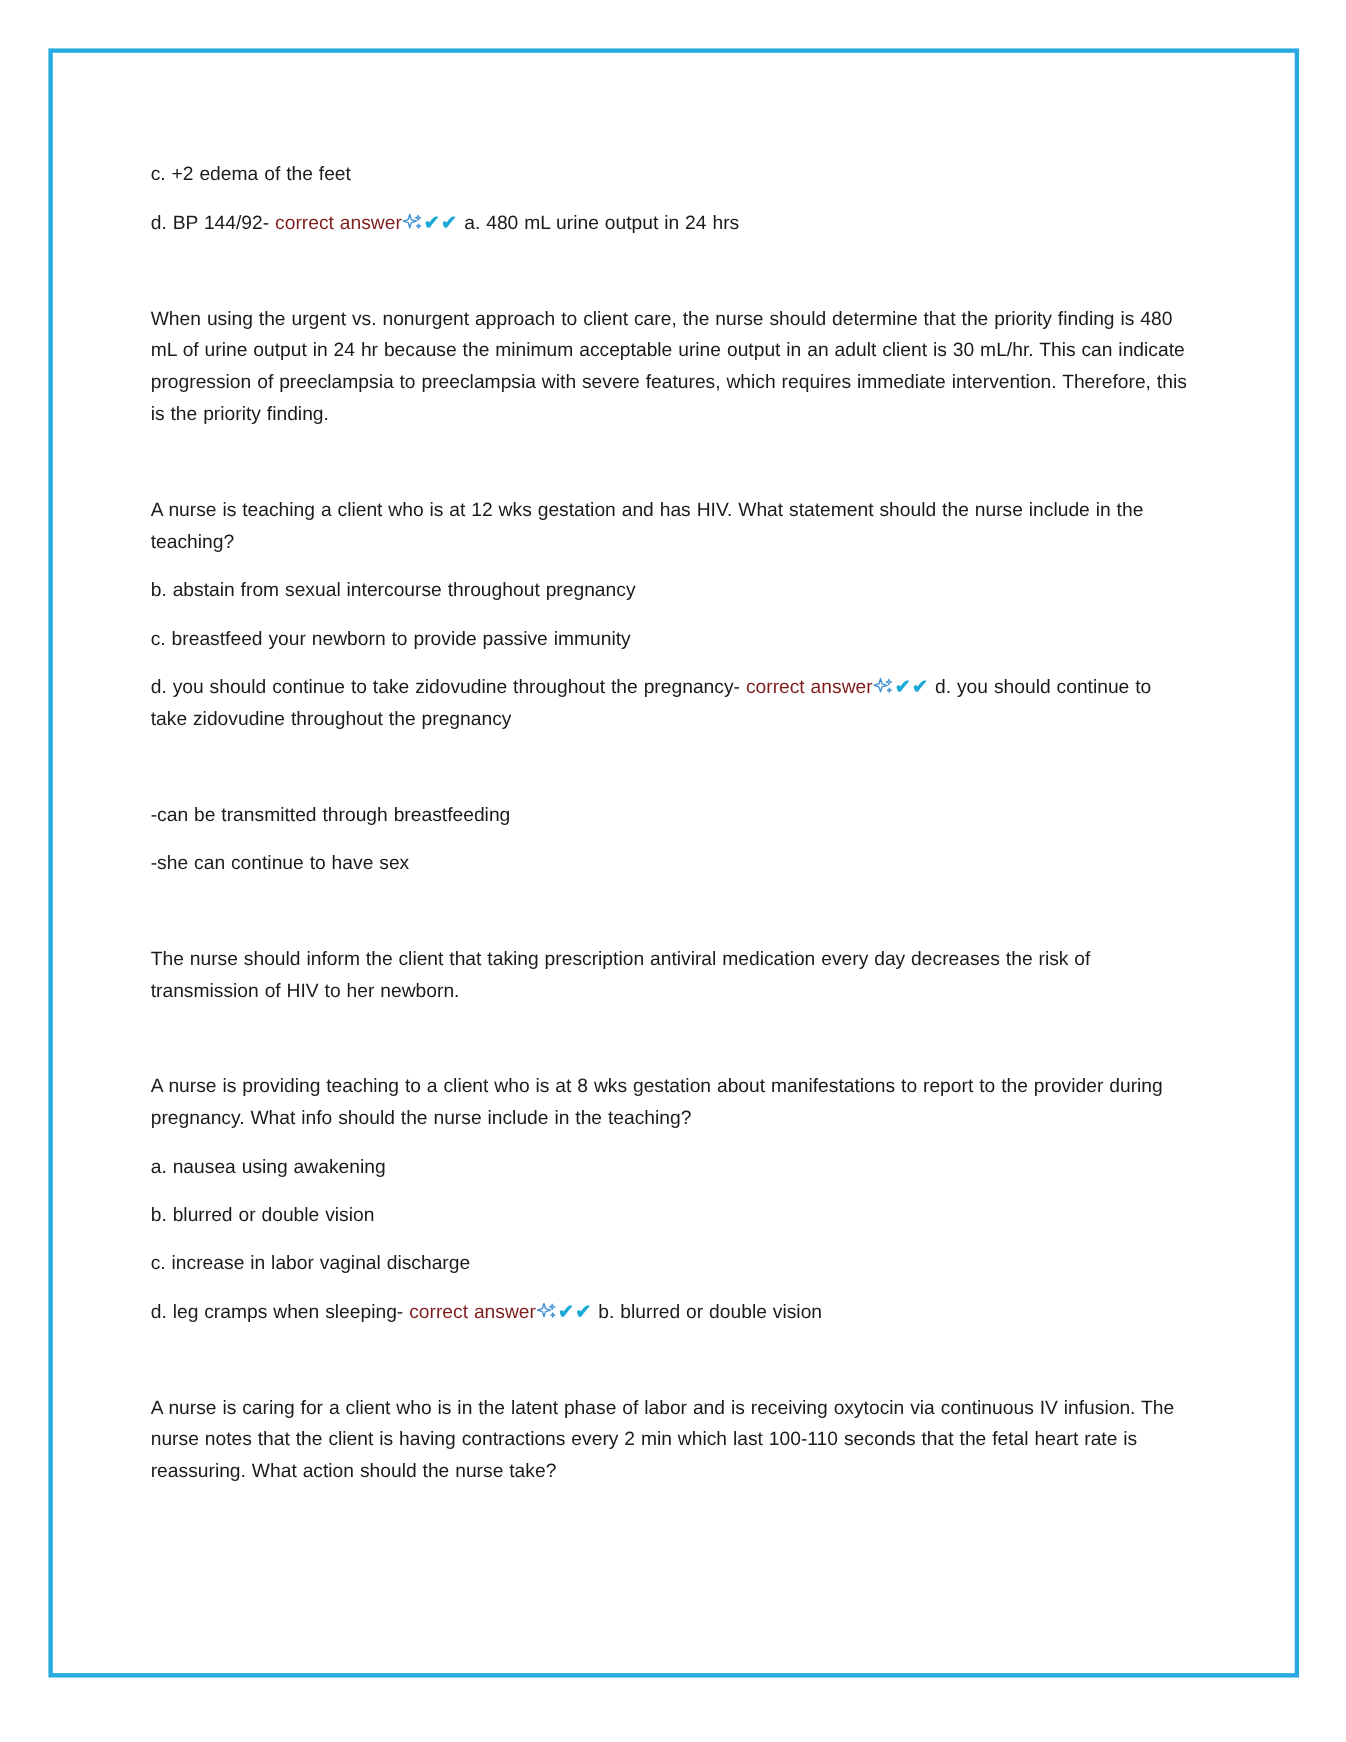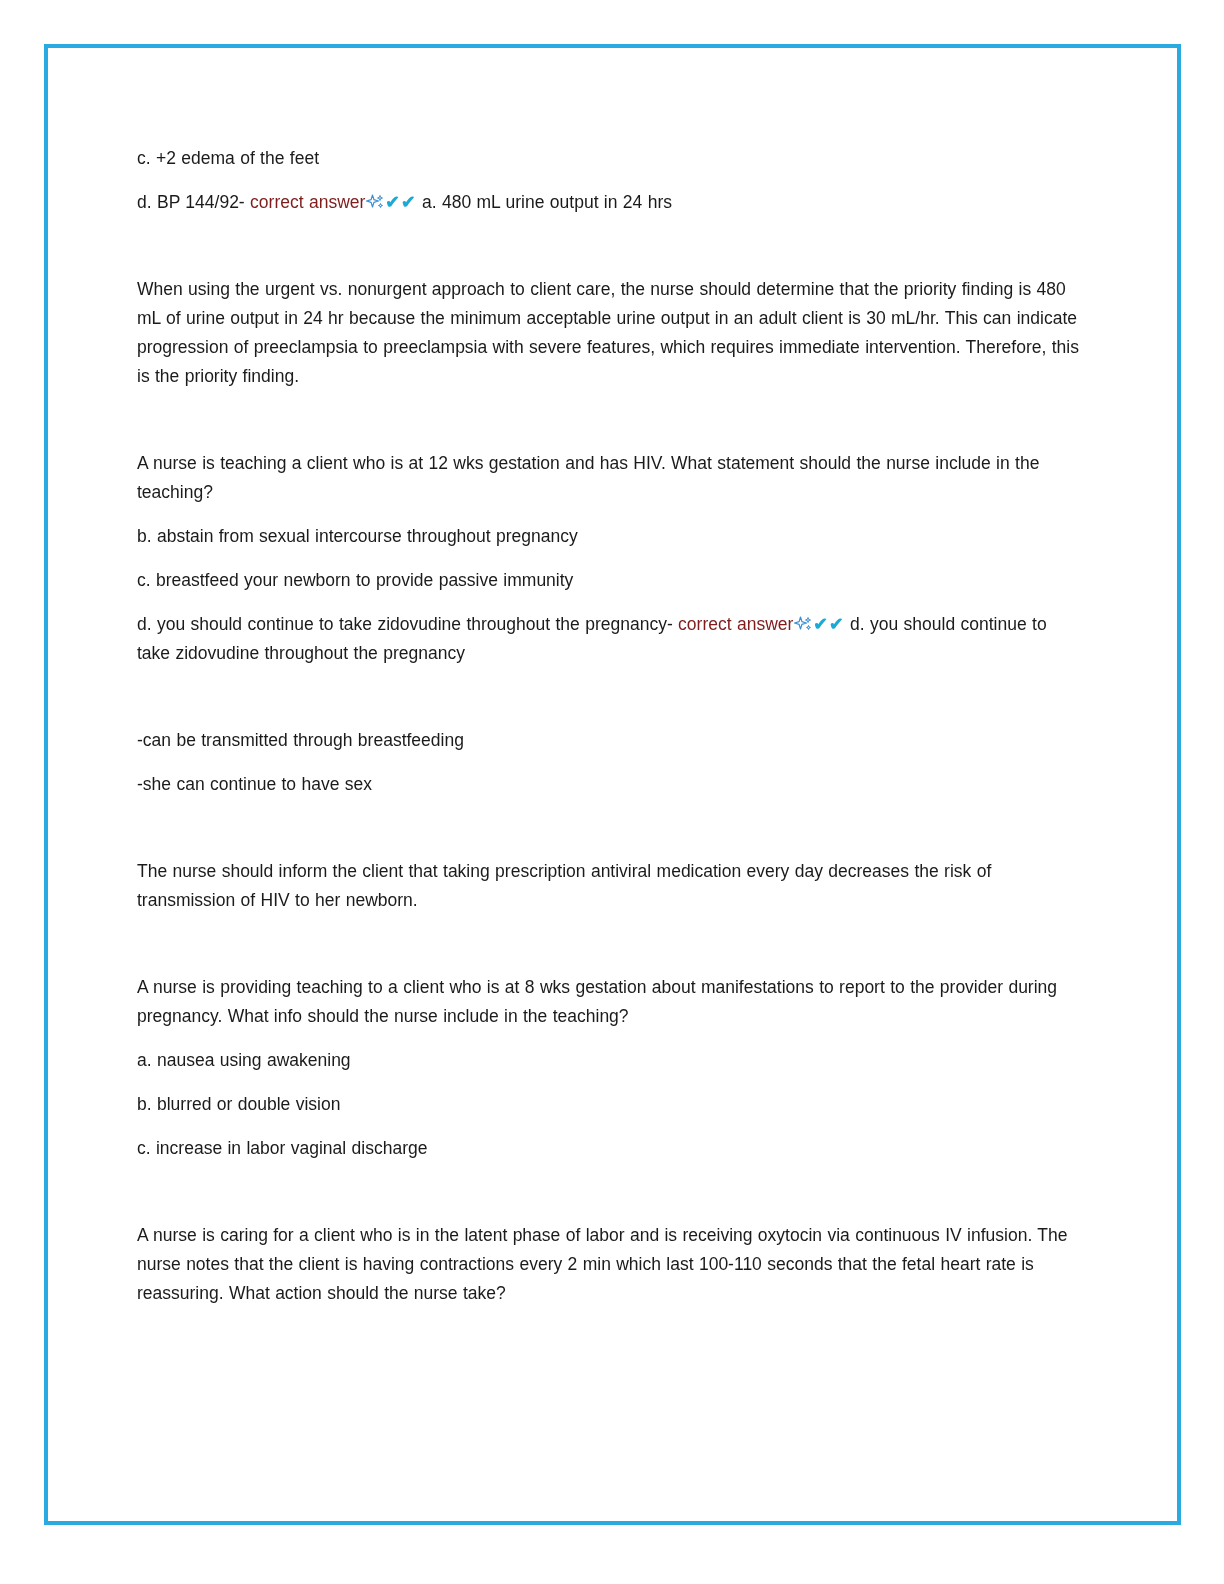--- a/index.html
+++ b/index.html
@@ -17,22 +17,21 @@
     position: absolute;
     left: 44px;
     top: 44px;
     width: 1129px;
     height: 1473px;
     border: 4px solid #29ABE2;
     background: #ffffff;
     box-sizing: content-box;
   }
   .page-content {
-    padding: 96px 92px 40px 45px;
-    margin-left: 44px;
+    padding: 96px 92px 40px 89px;
   }
   p.block {
     margin: 0 0 15px 0;
     font-size: 17.5px;
     line-height: 29px;
     color: #1b1b1b;
     word-spacing: 0.5px;
   }
   p.block.section-gap {
     margin-top: 58px;
@@ -73,15 +72,20 @@
             <path d="M14 1.5 L14.6 3.4 L16.5 4 L14.6 4.6 L14 6.5 L13.4 4.6 L11.5 4 L13.4 3.4 Z" fill="none" stroke="#3B8FD4" stroke-width="1" stroke-linejoin="round"></path>
             <path d="M14.5 9.5 L15 11 L16.5 11.5 L15 12 L14.5 13.5 L14 12 L12.5 11.5 L14 11 Z" fill="none" stroke="#3B8FD4" stroke-width="1" stroke-linejoin="round"></path>
           </svg></span><span class="seg-checks">✔✔</span><span class="seg-text"> d. you should continue to take zidovudine throughout the pregnancy</span></p>
       <p class="block section-gap"><span class="seg-text">-can be transmitted through breastfeeding</span></p>
       <p class="block"><span class="seg-text">-she can continue to have sex</span></p>
       <p class="block section-gap"><span class="seg-text">The nurse should inform the client that taking prescription antiviral medication every day decreases the risk of transmission of HIV to her newborn.</span></p>
       <p class="block section-gap"><span class="seg-text">A nurse is providing teaching to a client who is at 8 wks gestation about manifestations to report to the provider during pregnancy. What info should the nurse include in the teaching?</span></p>
       <p class="block"><span class="seg-text">a. nausea using awakening</span></p>
       <p class="block"><span class="seg-text">b. blurred or double vision</span></p>
       <p class="block"><span class="seg-text">c. increase in labor vaginal discharge</span></p>
+      <p class="block"><span class="seg-text">d. leg cramps when sleeping-</span><span class="seg-accent">  correct answer</span><span class="sparkle"><svg width="18" height="16" viewBox="0 0 18 16" xmlns="http://www.w3.org/2000/svg">
+            <path d="M6.5 1 L7.9 5.6 L12.5 7 L7.9 8.4 L6.5 13 L5.1 8.4 L0.5 7 L5.1 5.6 Z" fill="none" stroke="#3B8FD4" stroke-width="1.2" stroke-linejoin="round"></path>
+            <path d="M14 1.5 L14.6 3.4 L16.5 4 L14.6 4.6 L14 6.5 L13.4 4.6 L11.5 4 L13.4 3.4 Z" fill="none" stroke="#3B8FD4" stroke-width="1" stroke-linejoin="round"></path>
+            <path d="M14.5 9.5 L15 11 L16.5 11.5 L15 12 L14.5 13.5 L14 12 L12.5 11.5 L14 11 Z" fill="none" stroke="#3B8FD4" stroke-width="1" stroke-linejoin="round"></path>
+          </svg></span><span class="seg-checks">✔✔</span><span class="seg-text"> b. blurred or double vision</span></p>
       <p class="block section-gap"><span class="seg-text">A nurse is caring for a client who is in the latent phase of labor and is receiving oxytocin via continuous IV infusion. The nurse notes that the client is having contractions every 2 min which last 100-110 seconds that the fetal heart rate is reassuring. What action should the nurse take?</span></p>
     </div>
 </div>
 
 </body></html>

